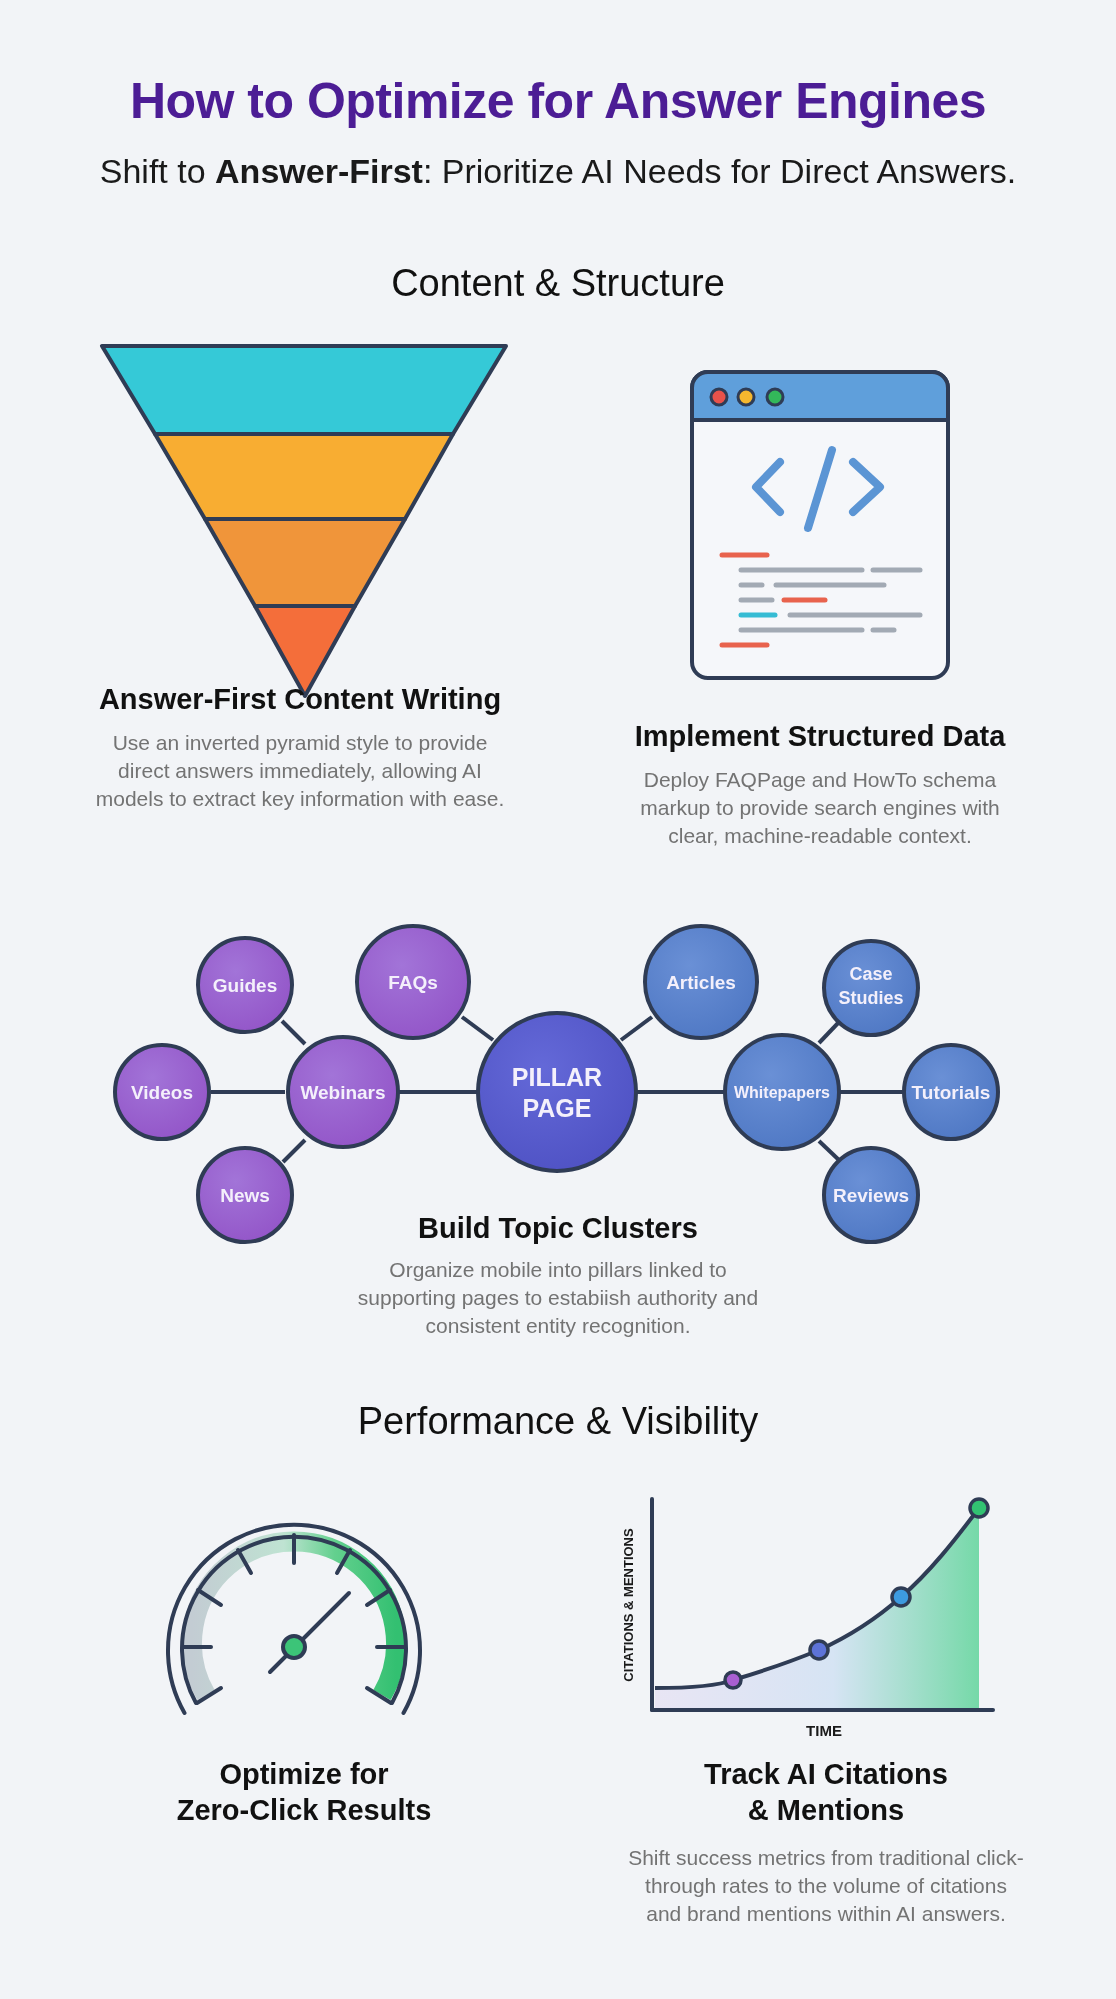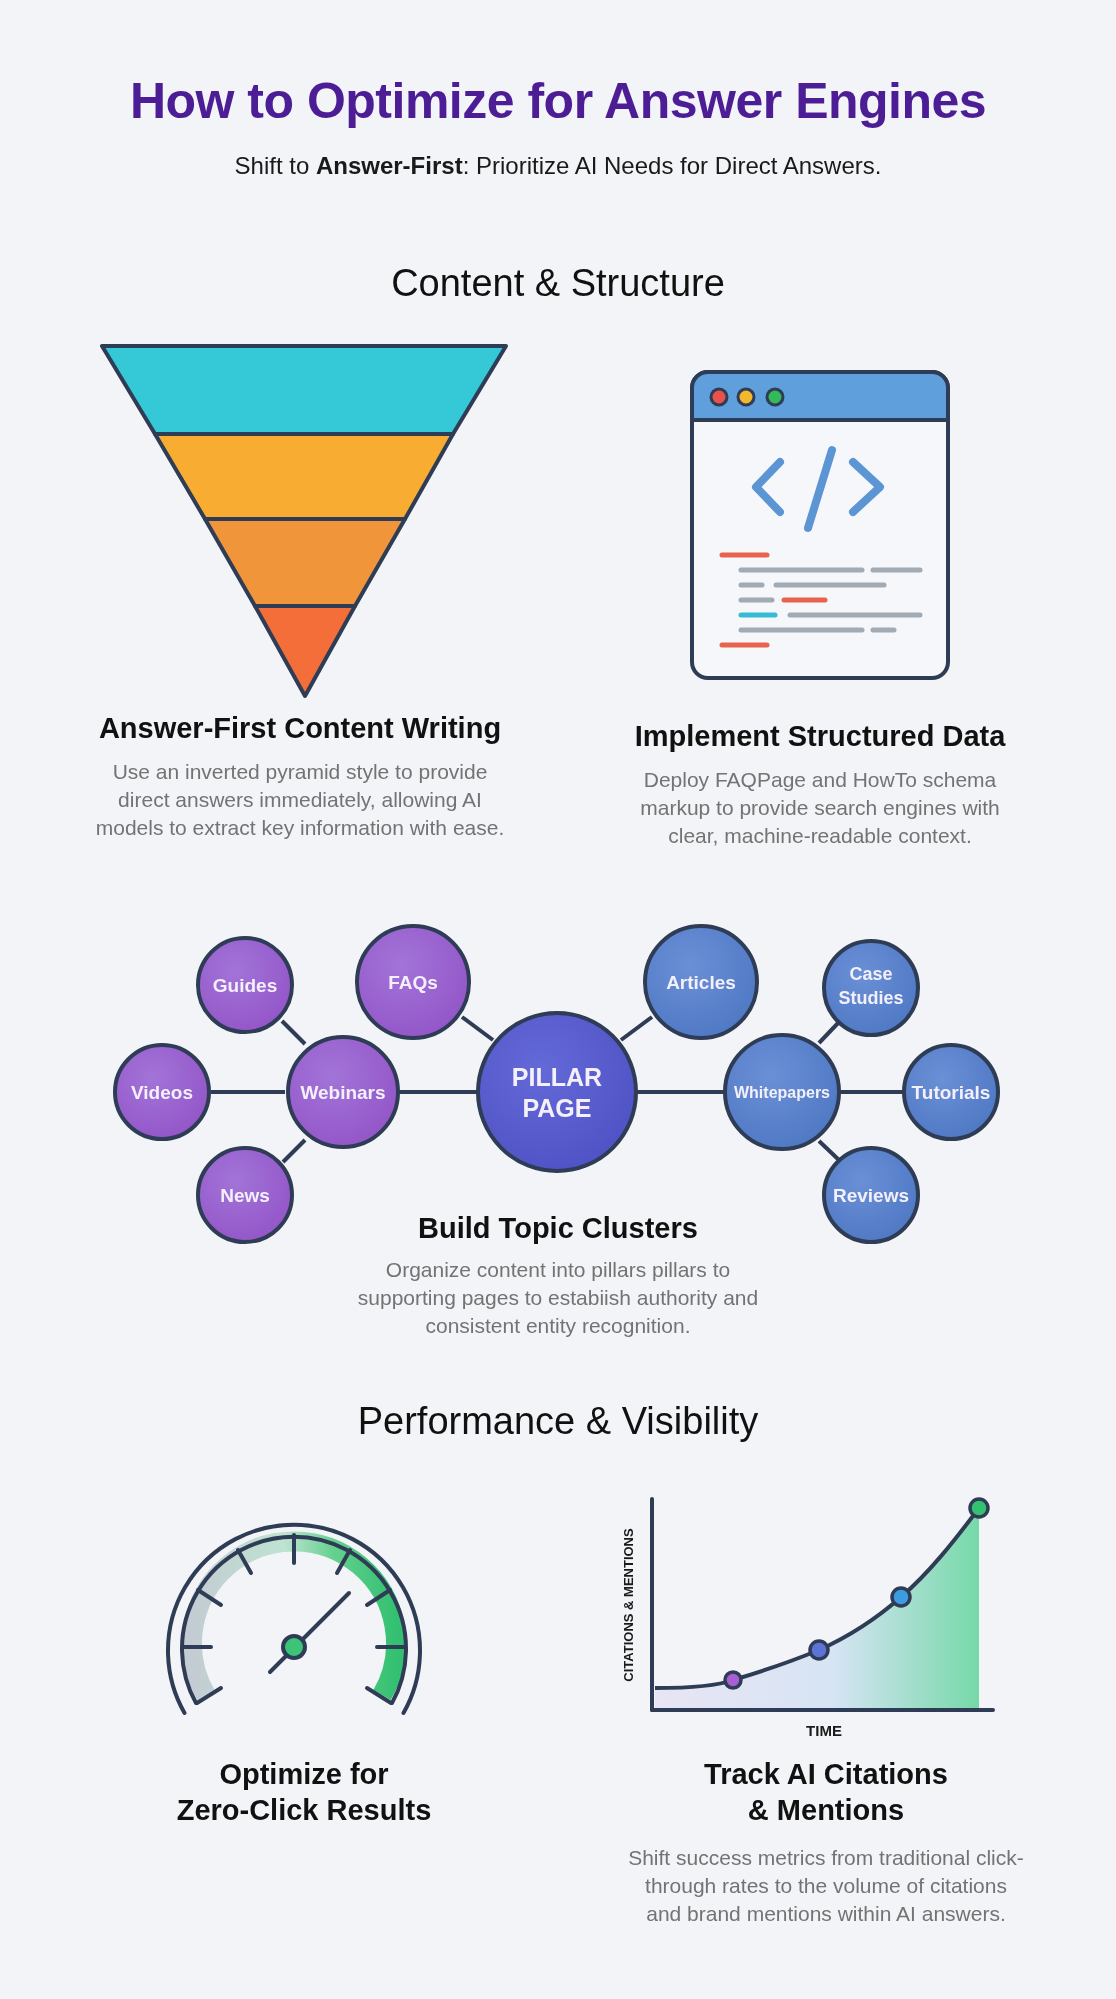--- a/index.html
+++ b/index.html
@@ -13,21 +13,21 @@
   }
   .abs { position: absolute; }
   .center-text { text-align: center; }
   .main-title {
     left: 0; width: 1116px; top: 72px;
     font-size: 50px; font-weight: 700; letter-spacing: -0.5px;
     color: #4c1d95;
   }
   .subtitle {
     left: 0; width: 1116px; top: 152px;
-    font-size: 24px; color: #1a1a1a;
+    font-size: 34px; color: #1a1a1a;
   }
   .subtitle b { font-weight: 700; }
   .section-title {
     left: 0; width: 1116px;
     font-size: 38px; font-weight: 400; color: #111;
   }
   .card-title {
     font-size: 29px; font-weight: 700; color: #111; line-height: 36px;
   }
   .card-desc {
@@ -75,21 +75,21 @@
   <line x1="776" y1="585" x2="884" y2="585" stroke="#a2aab4" stroke-width="5" stroke-linecap="round"></line>
   <line x1="741" y1="600" x2="772" y2="600" stroke="#a2aab4" stroke-width="5" stroke-linecap="round"></line>
   <line x1="784" y1="600" x2="825" y2="600" stroke="#e8634d" stroke-width="5" stroke-linecap="round"></line>
   <line x1="741" y1="615" x2="775" y2="615" stroke="#35bcd4" stroke-width="5" stroke-linecap="round"></line>
   <line x1="790" y1="615" x2="920" y2="615" stroke="#a2aab4" stroke-width="5" stroke-linecap="round"></line>
   <line x1="741" y1="630" x2="862" y2="630" stroke="#a2aab4" stroke-width="5" stroke-linecap="round"></line>
   <line x1="873" y1="630" x2="894" y2="630" stroke="#a2aab4" stroke-width="5" stroke-linecap="round"></line>
   <line x1="722" y1="645" x2="767" y2="645" stroke="#e8634d" stroke-width="5" stroke-linecap="round"></line>
 </svg>
 
-<div class="abs center-text" style="left:40px;width:520px;top:710px;">
+<div class="abs center-text" style="left:40px;width:520px;top:681px;">
   <div class="card-title">Answer-First Content Writing</div>
   <div class="card-desc" style="margin-top:12px;">
     <div>Use an inverted pyramid style to provide</div>
     <div>direct answers immediately, allowing AI</div>
     <div>models to extract key information with ease.</div>
   </div>
 </div>
 
 <div class="abs center-text" style="left:560px;width:520px;top:718px;">
   <div class="card-title">Implement Structured Data</div>
@@ -154,21 +154,21 @@
     <text x="871" y="1004" font-size="18">Studies</text>
     <text x="782" y="1098" font-size="16">Whitepapers</text>
     <text x="951" y="1099" font-size="19">Tutorials</text>
     <text x="871" y="1202" font-size="19">Reviews</text>
   </g>
 </svg>
 
 <div class="abs center-text" style="left:258px;width:600px;top:1210px;">
   <div class="card-title">Build Topic Clusters</div>
   <div class="card-desc" style="margin-top:10px;">
-    <div>Organize content into pillars pillars to</div>
+    <div>Organize mobile into pillars linked to</div>
     <div>supporting pages to estabiish authority and</div>
     <div>consistent entity recognition.</div>
   </div>
 </div>
 
 <div class="abs center-text section-title" style="top:1400px;">Performance &amp; Visibility</div>
 
 <svg width="1116" height="1999" style="left:0;top:0;">
   <defs>
     <linearGradient id="gaugeGrad" x1="0" y1="0" x2="1" y2="0">

